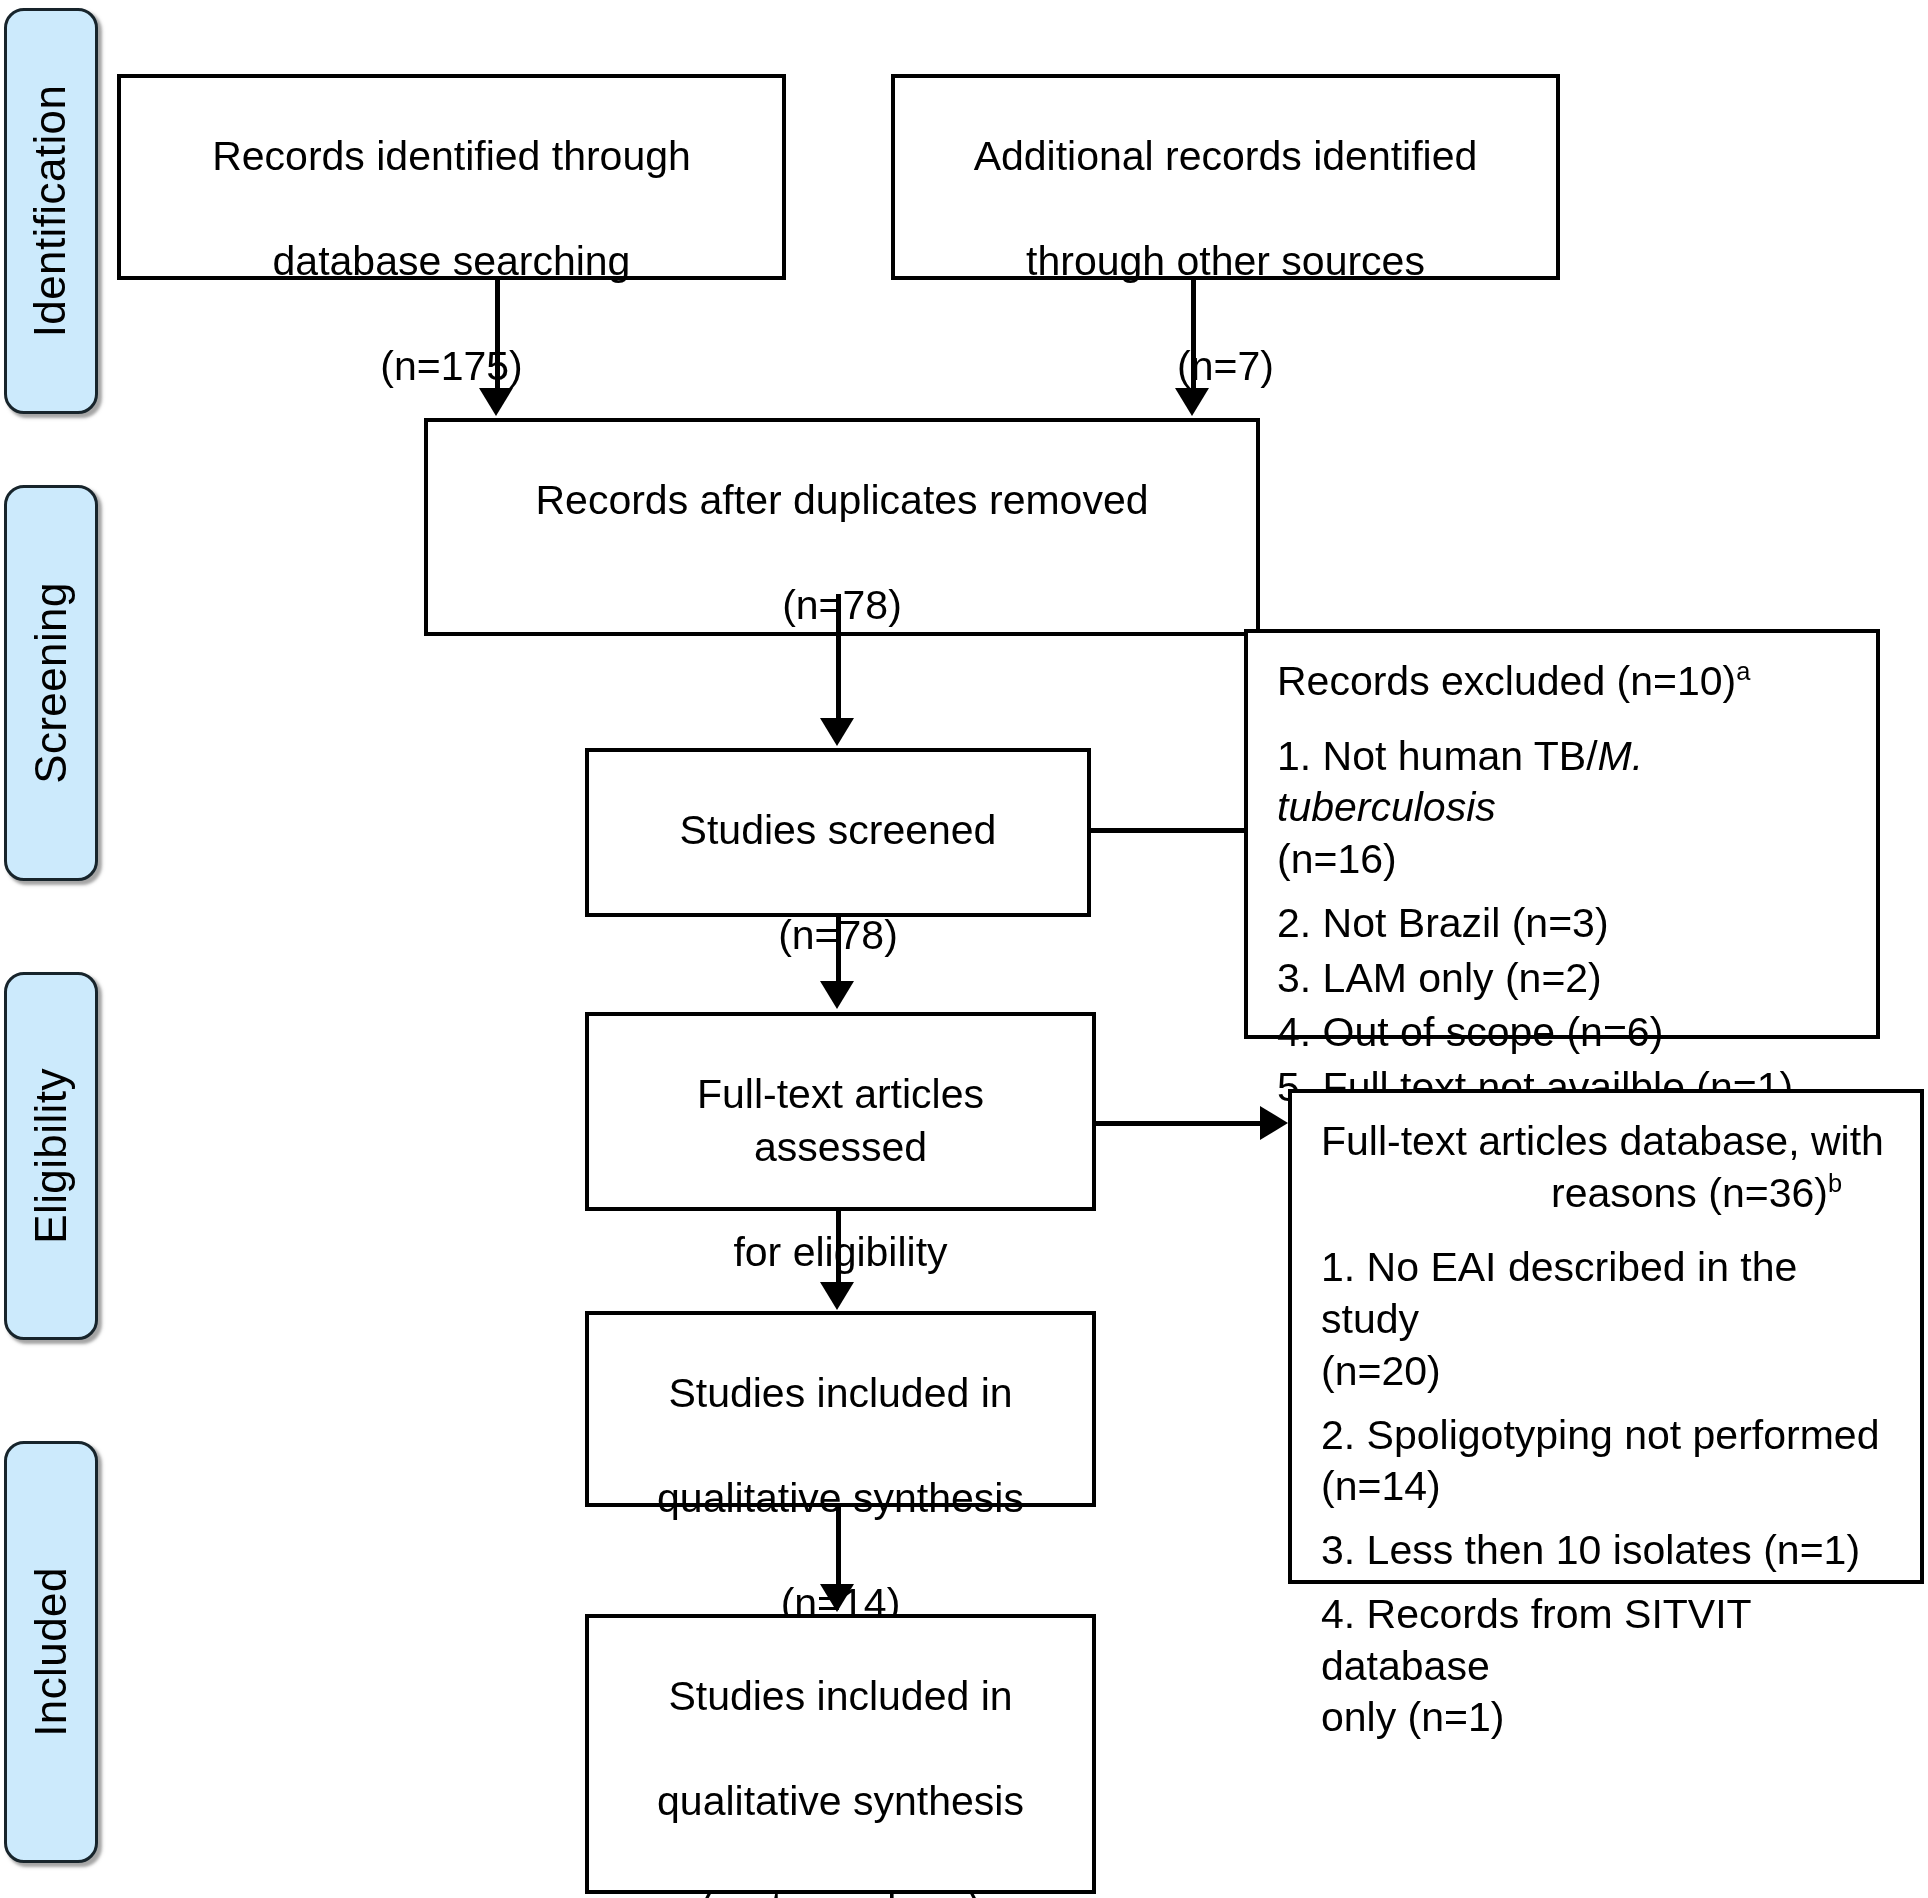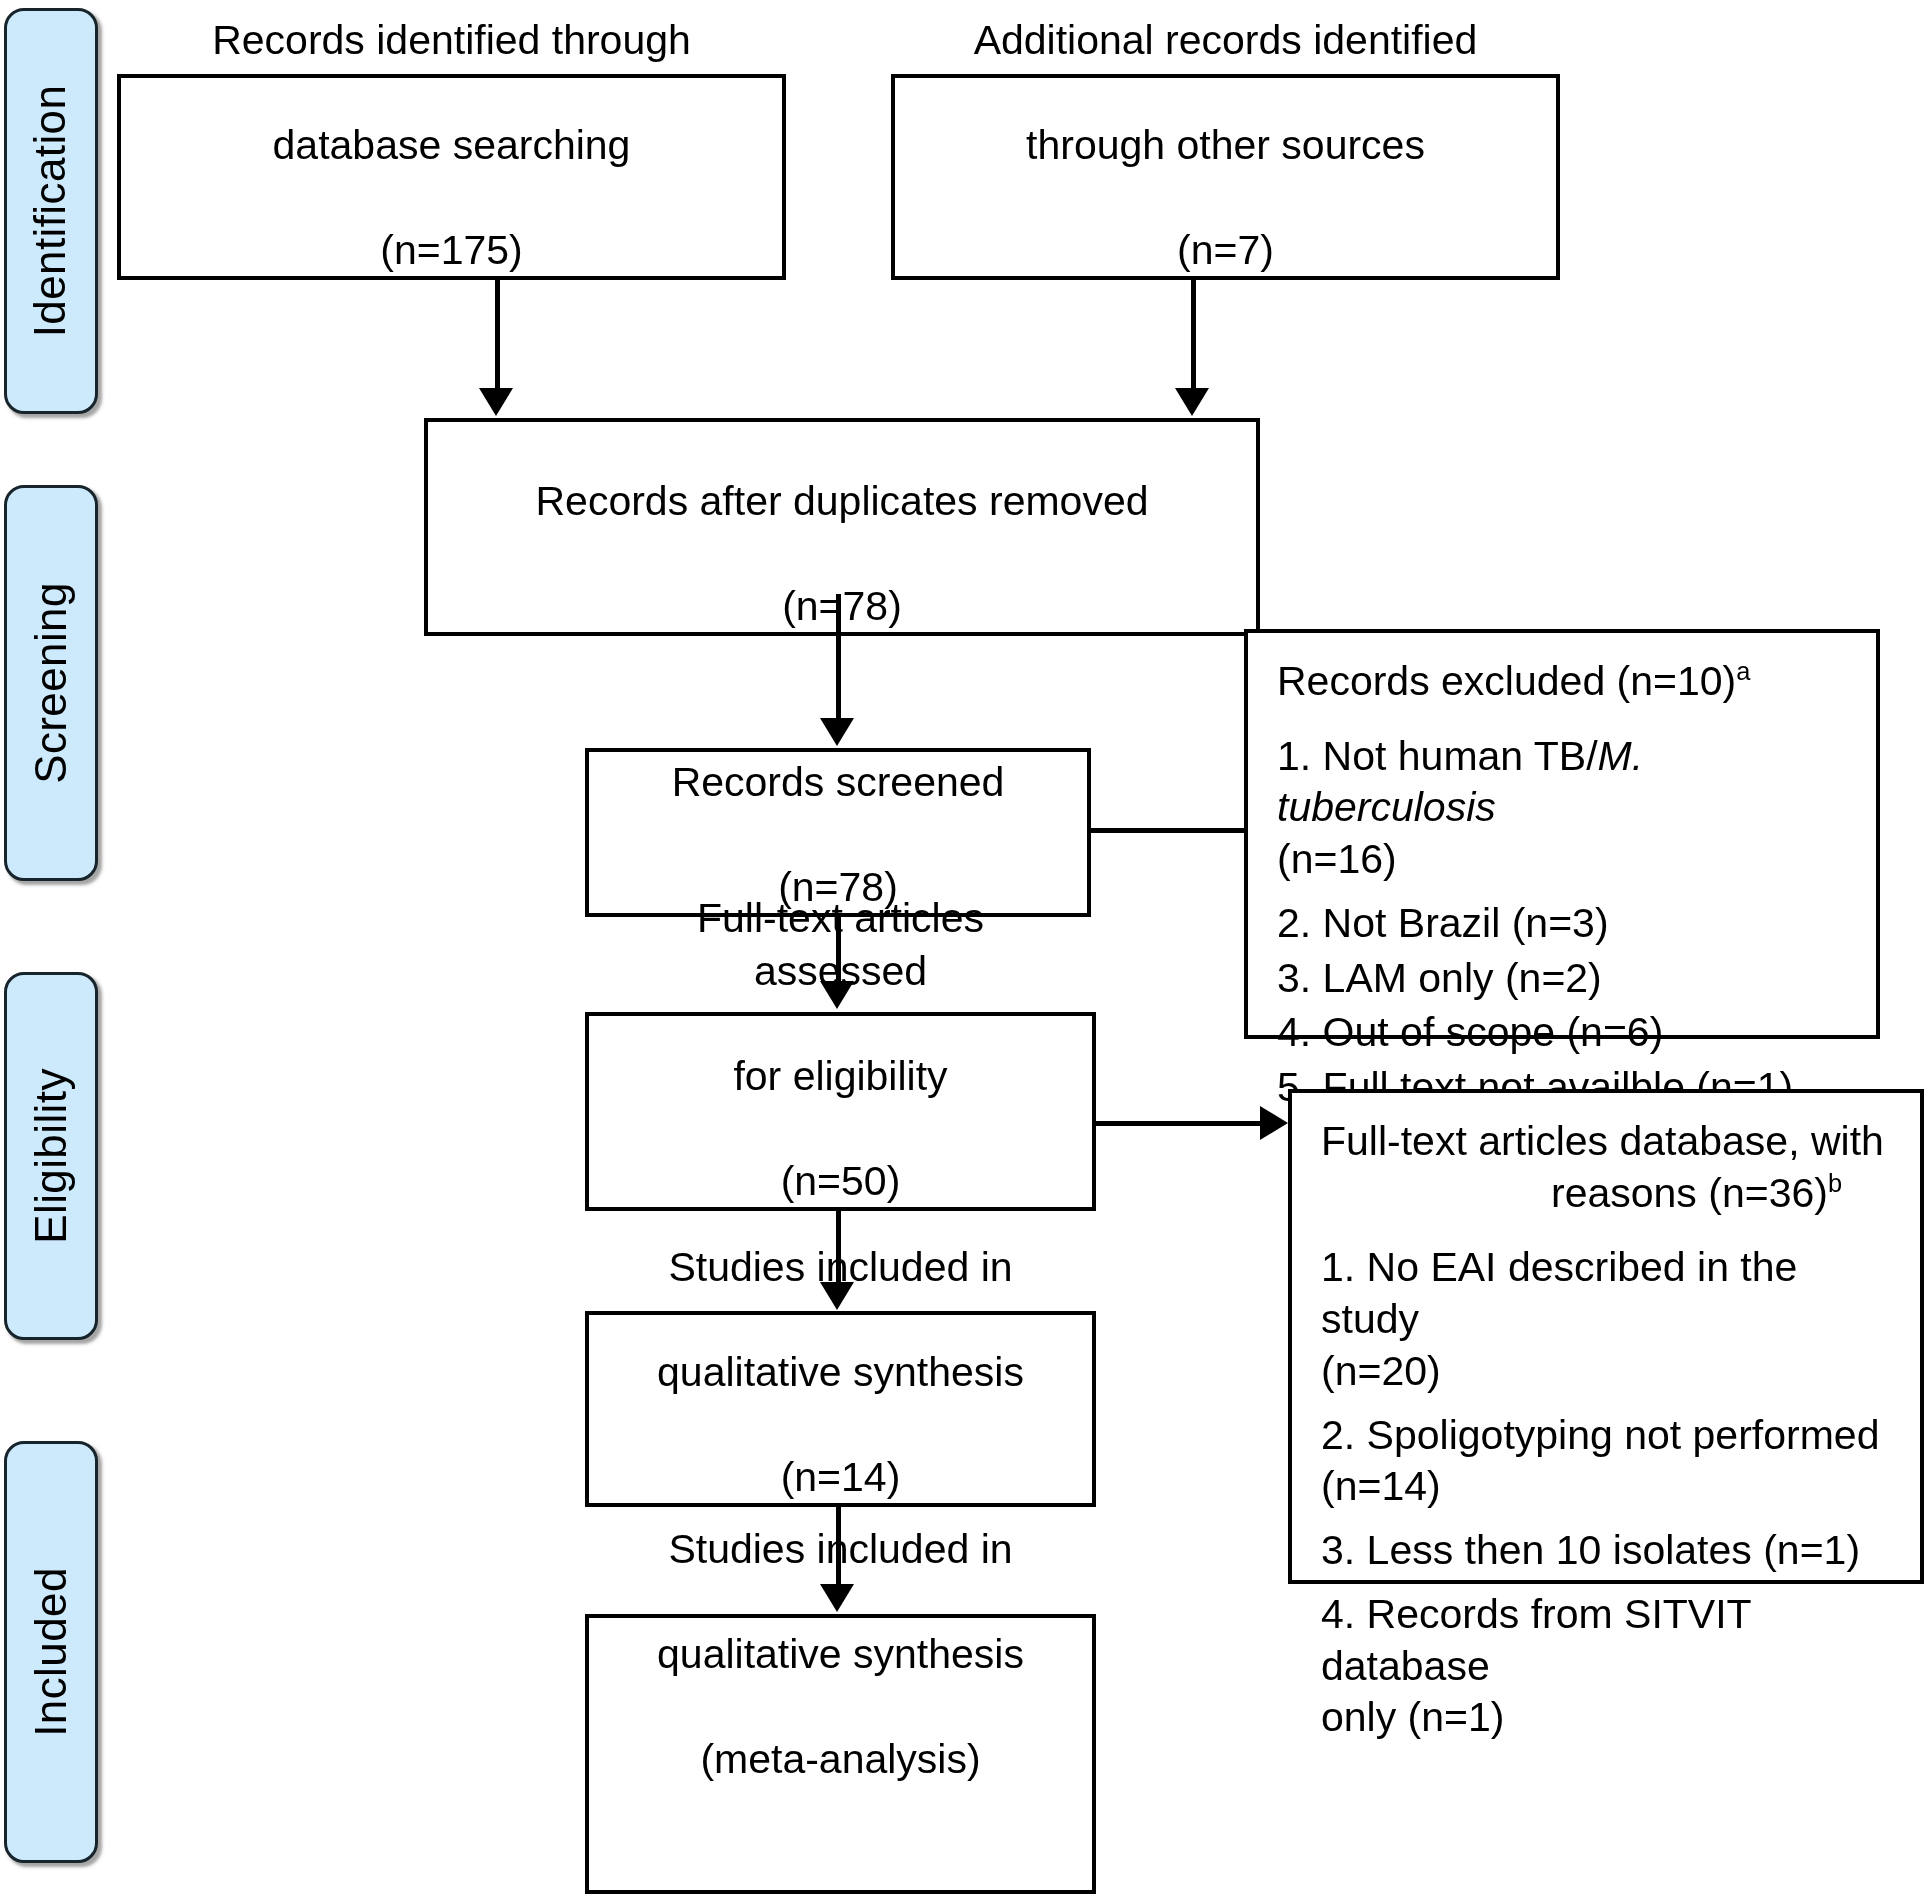--- a/index.html
+++ b/index.html
@@ -39,21 +39,21 @@
     letter-spacing: 0.4px;
   }
 
   
   .flow-box {
     position: absolute;
     box-sizing: border-box;
     background: #ffffff;
     border: 4.6px solid #000000;
     display: flex;
-    align-items: flex-end;
+    align-items: flex-start;
     justify-content: center;
     text-align: center;
   }
   .flow-box .box-text {
     font-size: 41px;
     line-height: 1.28;
     color: #000000;
     padding: 0 17px;
     white-space: pre-line;
   }
@@ -169,21 +169,21 @@
       <span>Records after duplicates removed</span><br>
       <span>(n=78)</span>
     </div>
   </div>
 
   <div class="vline" style="left:836px; top:594px; height:127px;"></div>
   <div class="arrow-down" style="left:820px; top:718px;"></div>
 
   <div class="flow-box" style="left:585px; top:748px; width:506px; height:169px;">
     <div class="box-text">
-      <span>Records screened</span><br>
+      <span>Studies screened</span><br>
       <span>(n=78)</span>
     </div>
   </div>
 
   <div class="hline" style="left:1091px; top:828px; width:173px;"></div>
   <div class="arrow-right" style="left:1260px; top:813px;"></div>
 
   <div class="vline" style="left:836px; top:916px; height:67px;"></div>
   <div class="arrow-down" style="left:820px; top:981px;"></div>
 

